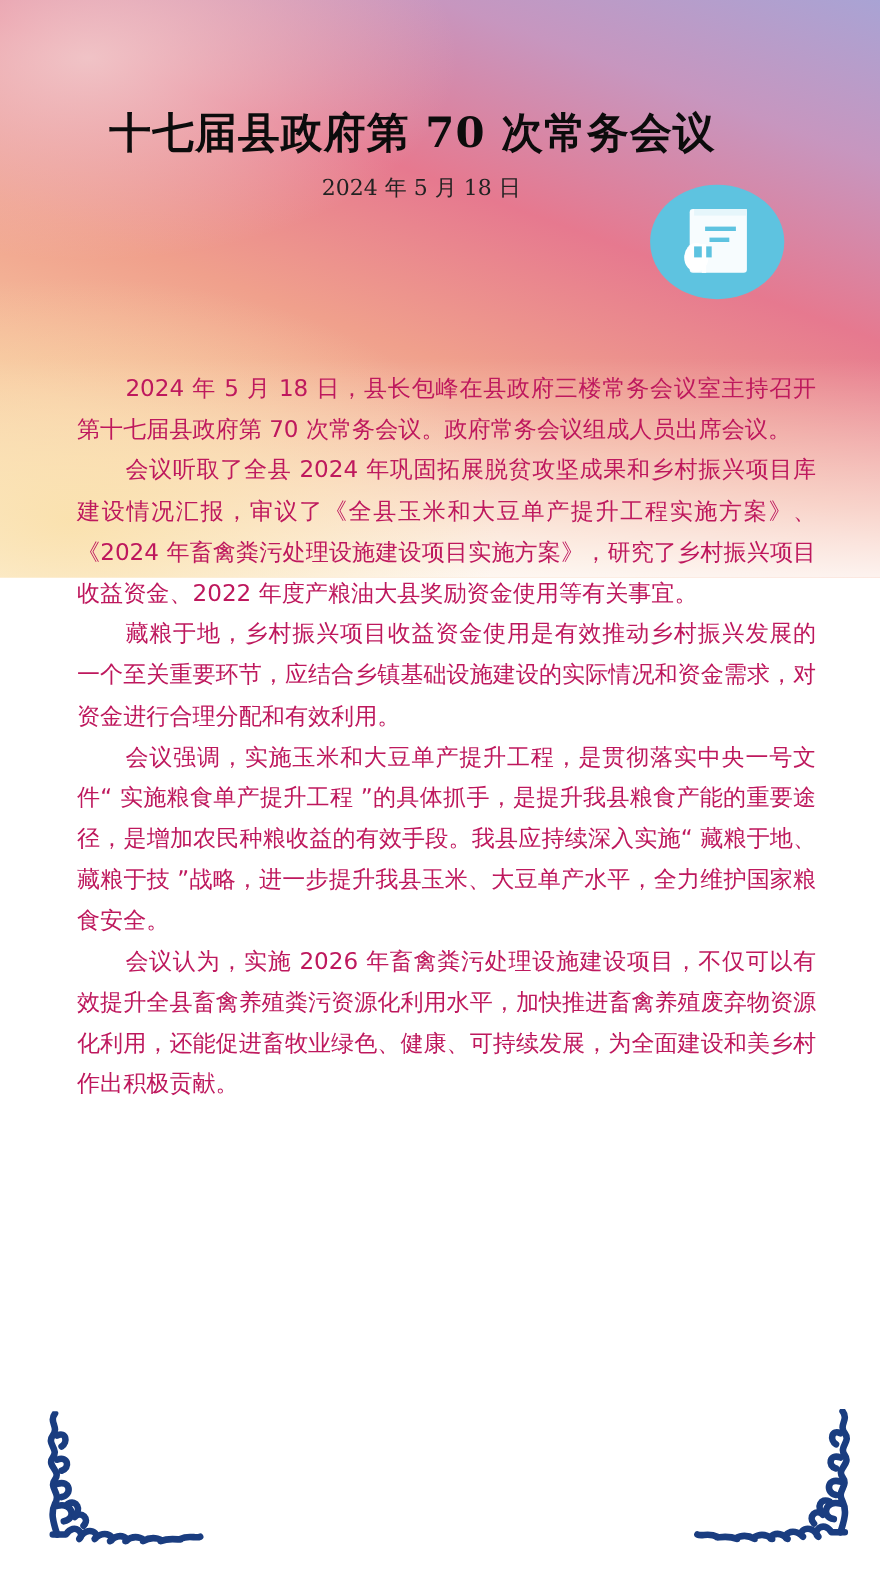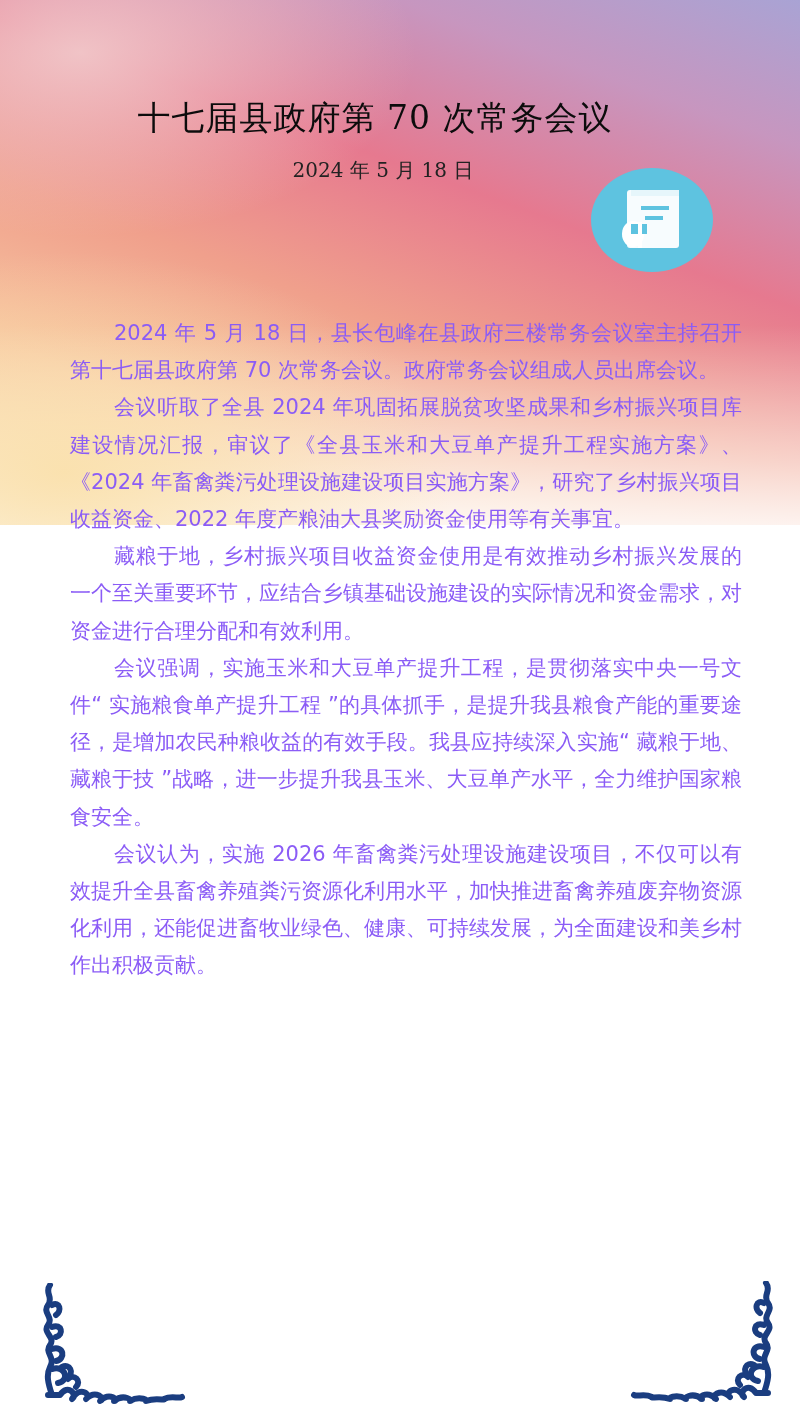--- a/index.html
+++ b/index.html
@@ -16,35 +16,35 @@
       linear-gradient(200deg, #a9a3d4 0%, #c796bf 18%, #e6798f 38%, #f0a08c 58%, #f7c5a0 78%, #fadcaa 100%);
   }
   .banner-overlay {
     position: absolute; left: 0; top: 0; width: 800px; height: 525px;
     background: radial-gradient(ellipse 70% 60% at 8% 90%, rgba(250,224,170,0.9), rgba(250,224,170,0) 70%),
                 radial-gradient(ellipse 60% 50% at 10% 10%, rgba(242,208,208,0.85), rgba(242,208,208,0) 70%);
   }
   .title {
     position: absolute; left: 0; top: 96px; width: 750px; text-align: center;
     font-family: "DejaVu Serif", "Liberation Serif", serif;
-    font-weight: normal; font-size: 33px; letter-spacing: 1px; color: #0c0c0c;
+    font-weight: bold; font-size: 38px; letter-spacing: 1px; color: #0c0c0c;
   }
   .date {
     position: absolute; left: 0; top: 157px; width: 766px; text-align: center;
     font-family: "DejaVu Serif", "Liberation Serif", serif;
     font-size: 20px; color: #222;
   }
   .badge {
     position: absolute; left: 591px; top: 168px; width: 122px; height: 104px;
     border-radius: 50%; background: #5ec3e0;
   }
   .badge svg { position: absolute; left: 0; top: 0; }
   .content {
-    position: absolute; left: 70px; top: 315px; width: 672px;
-    font-size: 21px; line-height: 37.2px; color: #8b5cf6;
+    position: absolute; left: 70px; top: 335px; width: 672px;
+    font-size: 21px; line-height: 37.2px; color: #be185d;
   }
   .content p { margin: 0; text-indent: 44px; text-align: justify; }
   .ornament { position: absolute; }
   .ornament-left { left: 40px; top: 1283px; }
   .ornament-right { left: 626px; top: 1281px; }
 </style>
 </head>
 <body>
 
 <div class="banner"></div>

